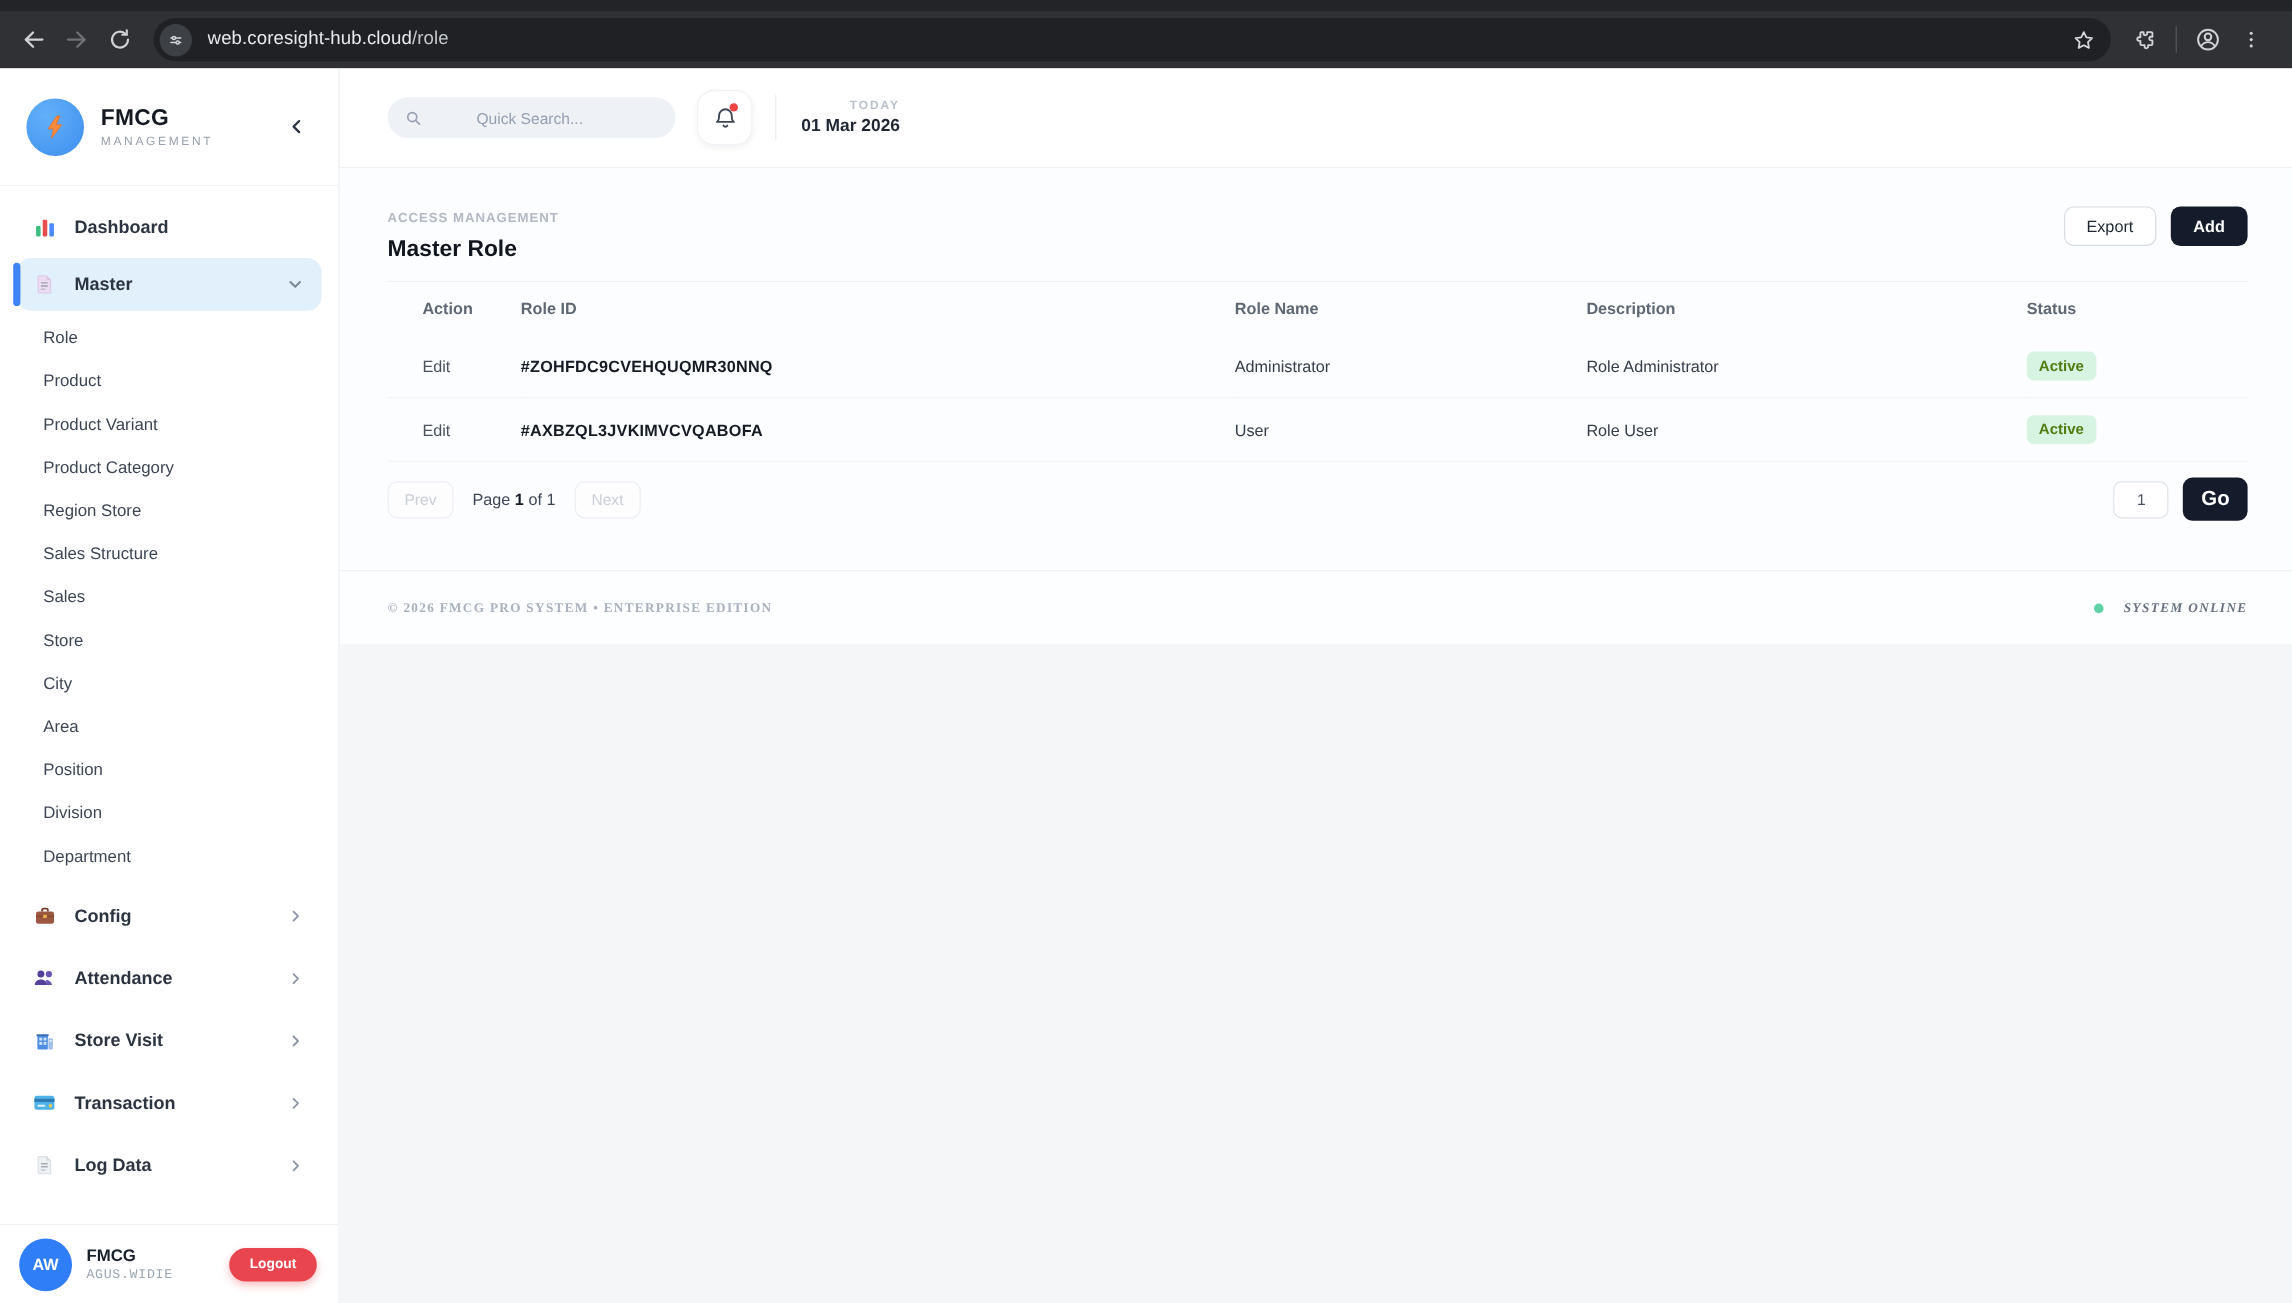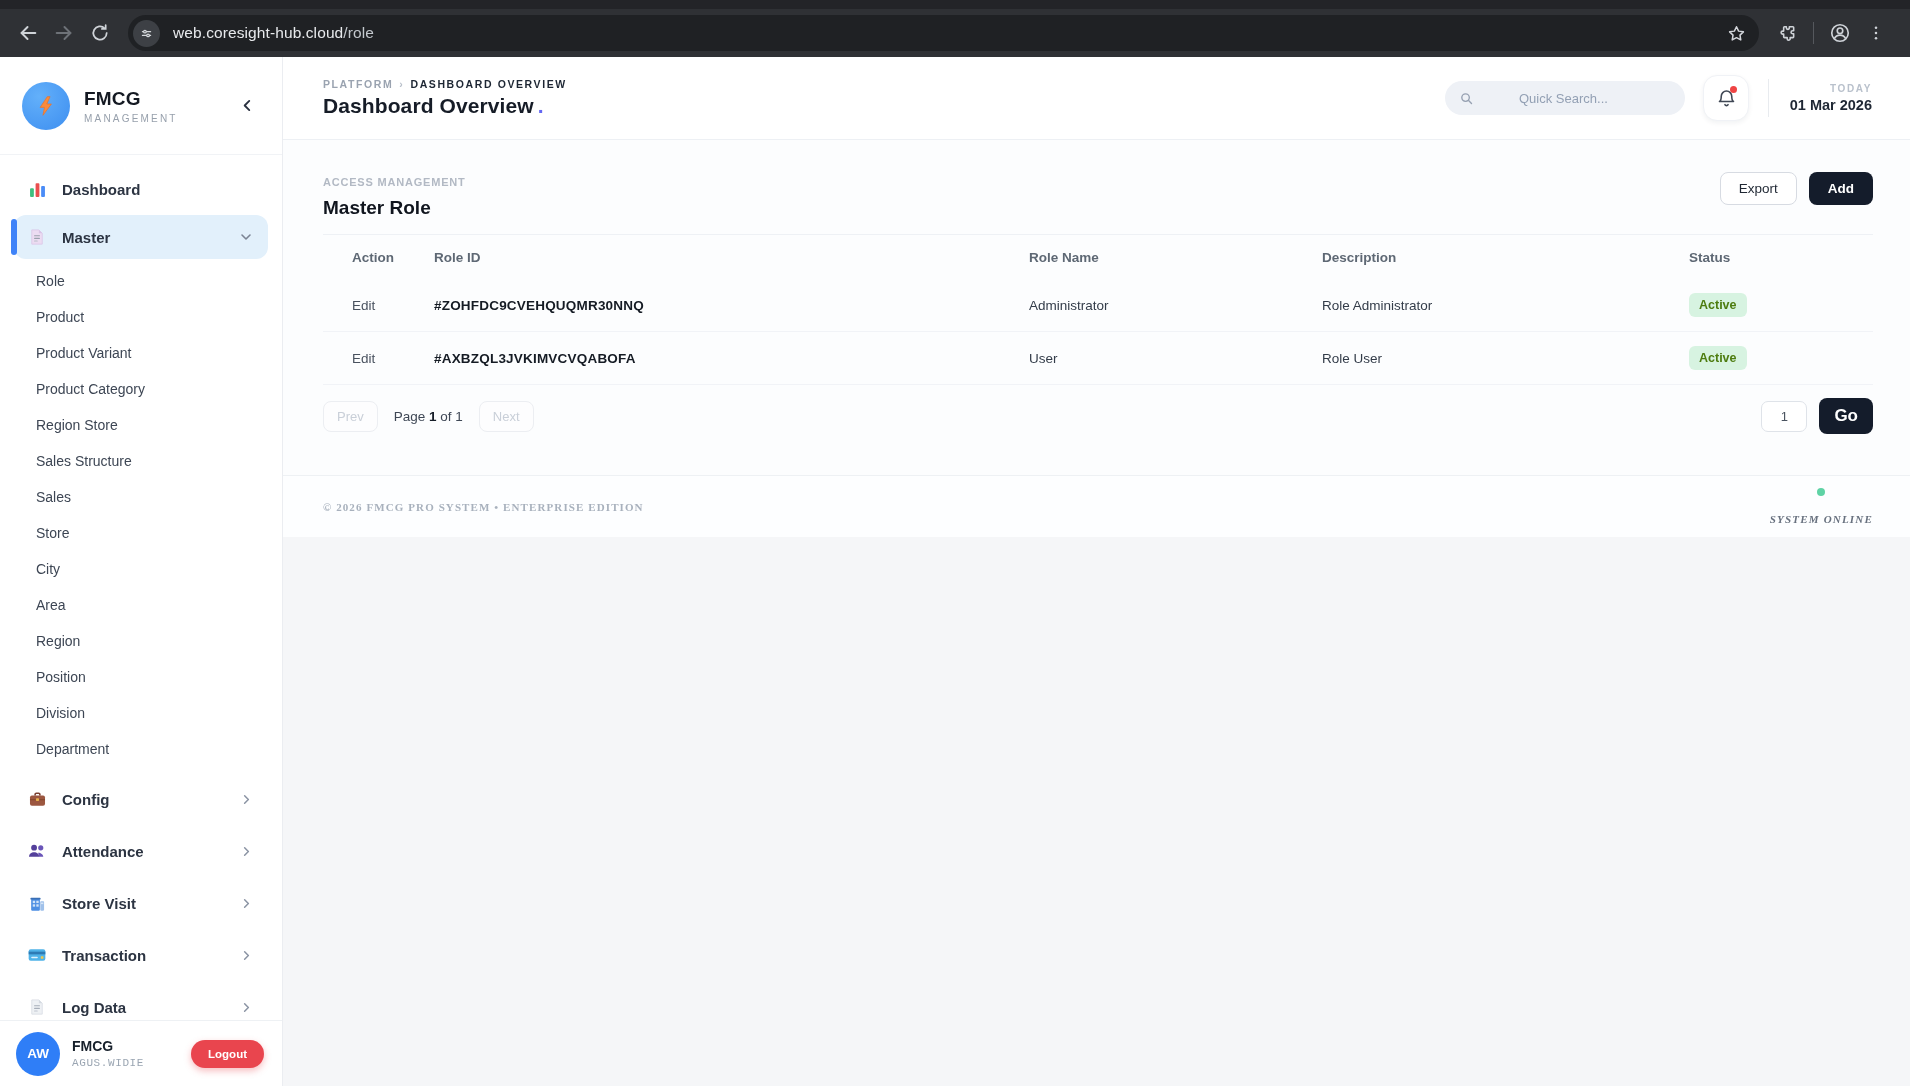--- a/index.html
+++ b/index.html
@@ -119,21 +119,21 @@
   .pg-right { margin-left:auto; display:flex; align-items:center; gap:12px; }
   .pg-input { width:46px; height:31px; border:1px solid #dfe3e9; border-radius:7px; text-align:center;
     font-size:13px; color:#4a5360; font-family:inherit; outline:none; }
   .btn-go { background:#141c2b; border:none; border-radius:8px; padding:8px 15px; font-size:17px;
     color:#fff; font-weight:600; cursor:pointer; font-family:inherit; }
 
   
   .app-footer { height:61px; background:#fdfeff; display:flex; align-items:center;
     justify-content:space-between; padding:0 37px 0 40px; flex:0 0 auto;font-family:Liberation Serif, serif; }
   .copyright { font-size:11px; font-weight:700; letter-spacing:1.1px; color:#a8b1bd; }
-  .sys-status { display:flex; align-items:center; gap:17px;flex-direction:column; }
+  .sys-status { display:flex; align-items:center; gap:17px; }
   .online-dot { width:8px; height:8px; border-radius:50%; background:#5fd3a5; }
   .sys-text { font-size:11px; font-weight:800; font-style:italic; letter-spacing:1.2px; color:#68717f; }
   .void { flex:1; background:#f5f6f8; }
 </style>
 </head>
 <body>
 
 <div class="browser">
   <div class="b-btn">
     <svg width="22" height="22" viewBox="0 0 24 24" fill="none" stroke="#cfd3d8" stroke-width="2.1" stroke-linecap="round" stroke-linejoin="round">
@@ -242,21 +242,20 @@
           <div class="sub-item">Role</div>
           <div class="sub-item">Product</div>
           <div class="sub-item">Product Variant</div>
           <div class="sub-item">Product Category</div>
           <div class="sub-item">Region Store</div>
           <div class="sub-item">Sales Structure</div>
           <div class="sub-item">Sales</div>
           <div class="sub-item">Store</div>
           <div class="sub-item">City</div>
           <div class="sub-item">Area</div>
-          <div class="sub-item">Region</div>
           <div class="sub-item">Position</div>
           <div class="sub-item">Division</div>
           <div class="sub-item">Department</div>
         </div>
         <div class="nav-item group-gap">
           <span class="nav-icon">
             <svg width="19" height="19" viewBox="0 0 24 24">
               <rect x="2.5" y="7" width="19" height="13" rx="2.5" fill="#9c5740"></rect>
               <path d="M9 7V5.5A1.5 1.5 0 0 1 10.5 4h3A1.5 1.5 0 0 1 15 5.5V7" fill="none" stroke="#7a4030" stroke-width="2"></path>
               <rect x="2.5" y="11.4" width="19" height="1.6" fill="#87492f"></rect>
@@ -345,24 +344,20 @@
       <div>
         <div class="user-name">FMCG</div>
         <div class="user-sub">AGUS.WIDIE</div>
       </div>
       <button class="logout-btn">Logout</button>
     </div>
   </div>
 
   <div class="main">
     <div class="app-header">
-      <div>
-        <div class="crumbs"><span>PLATFORM</span><span class="crumb-sep">›</span><span class="crumb-current">DASHBOARD OVERVIEW</span></div>
-        <div class="page-title"><span>Dashboard Overview</span><span class="title-dot">.</span></div>
-      </div>
       <div class="header-right">
         <div class="search-pill">
           <span style="display:flex">
             <svg width="15" height="15" viewBox="0 0 24 24" fill="none" stroke="#97a1b2" stroke-width="2.2" stroke-linecap="round">
                 <circle cx="10.5" cy="10.5" r="6"></circle>
                 <line x1="15.3" y1="15.3" x2="20" y2="20"></line>
               </svg>
           </span>
           <input type="text" placeholder="Quick Search..." style="">
         </div>

